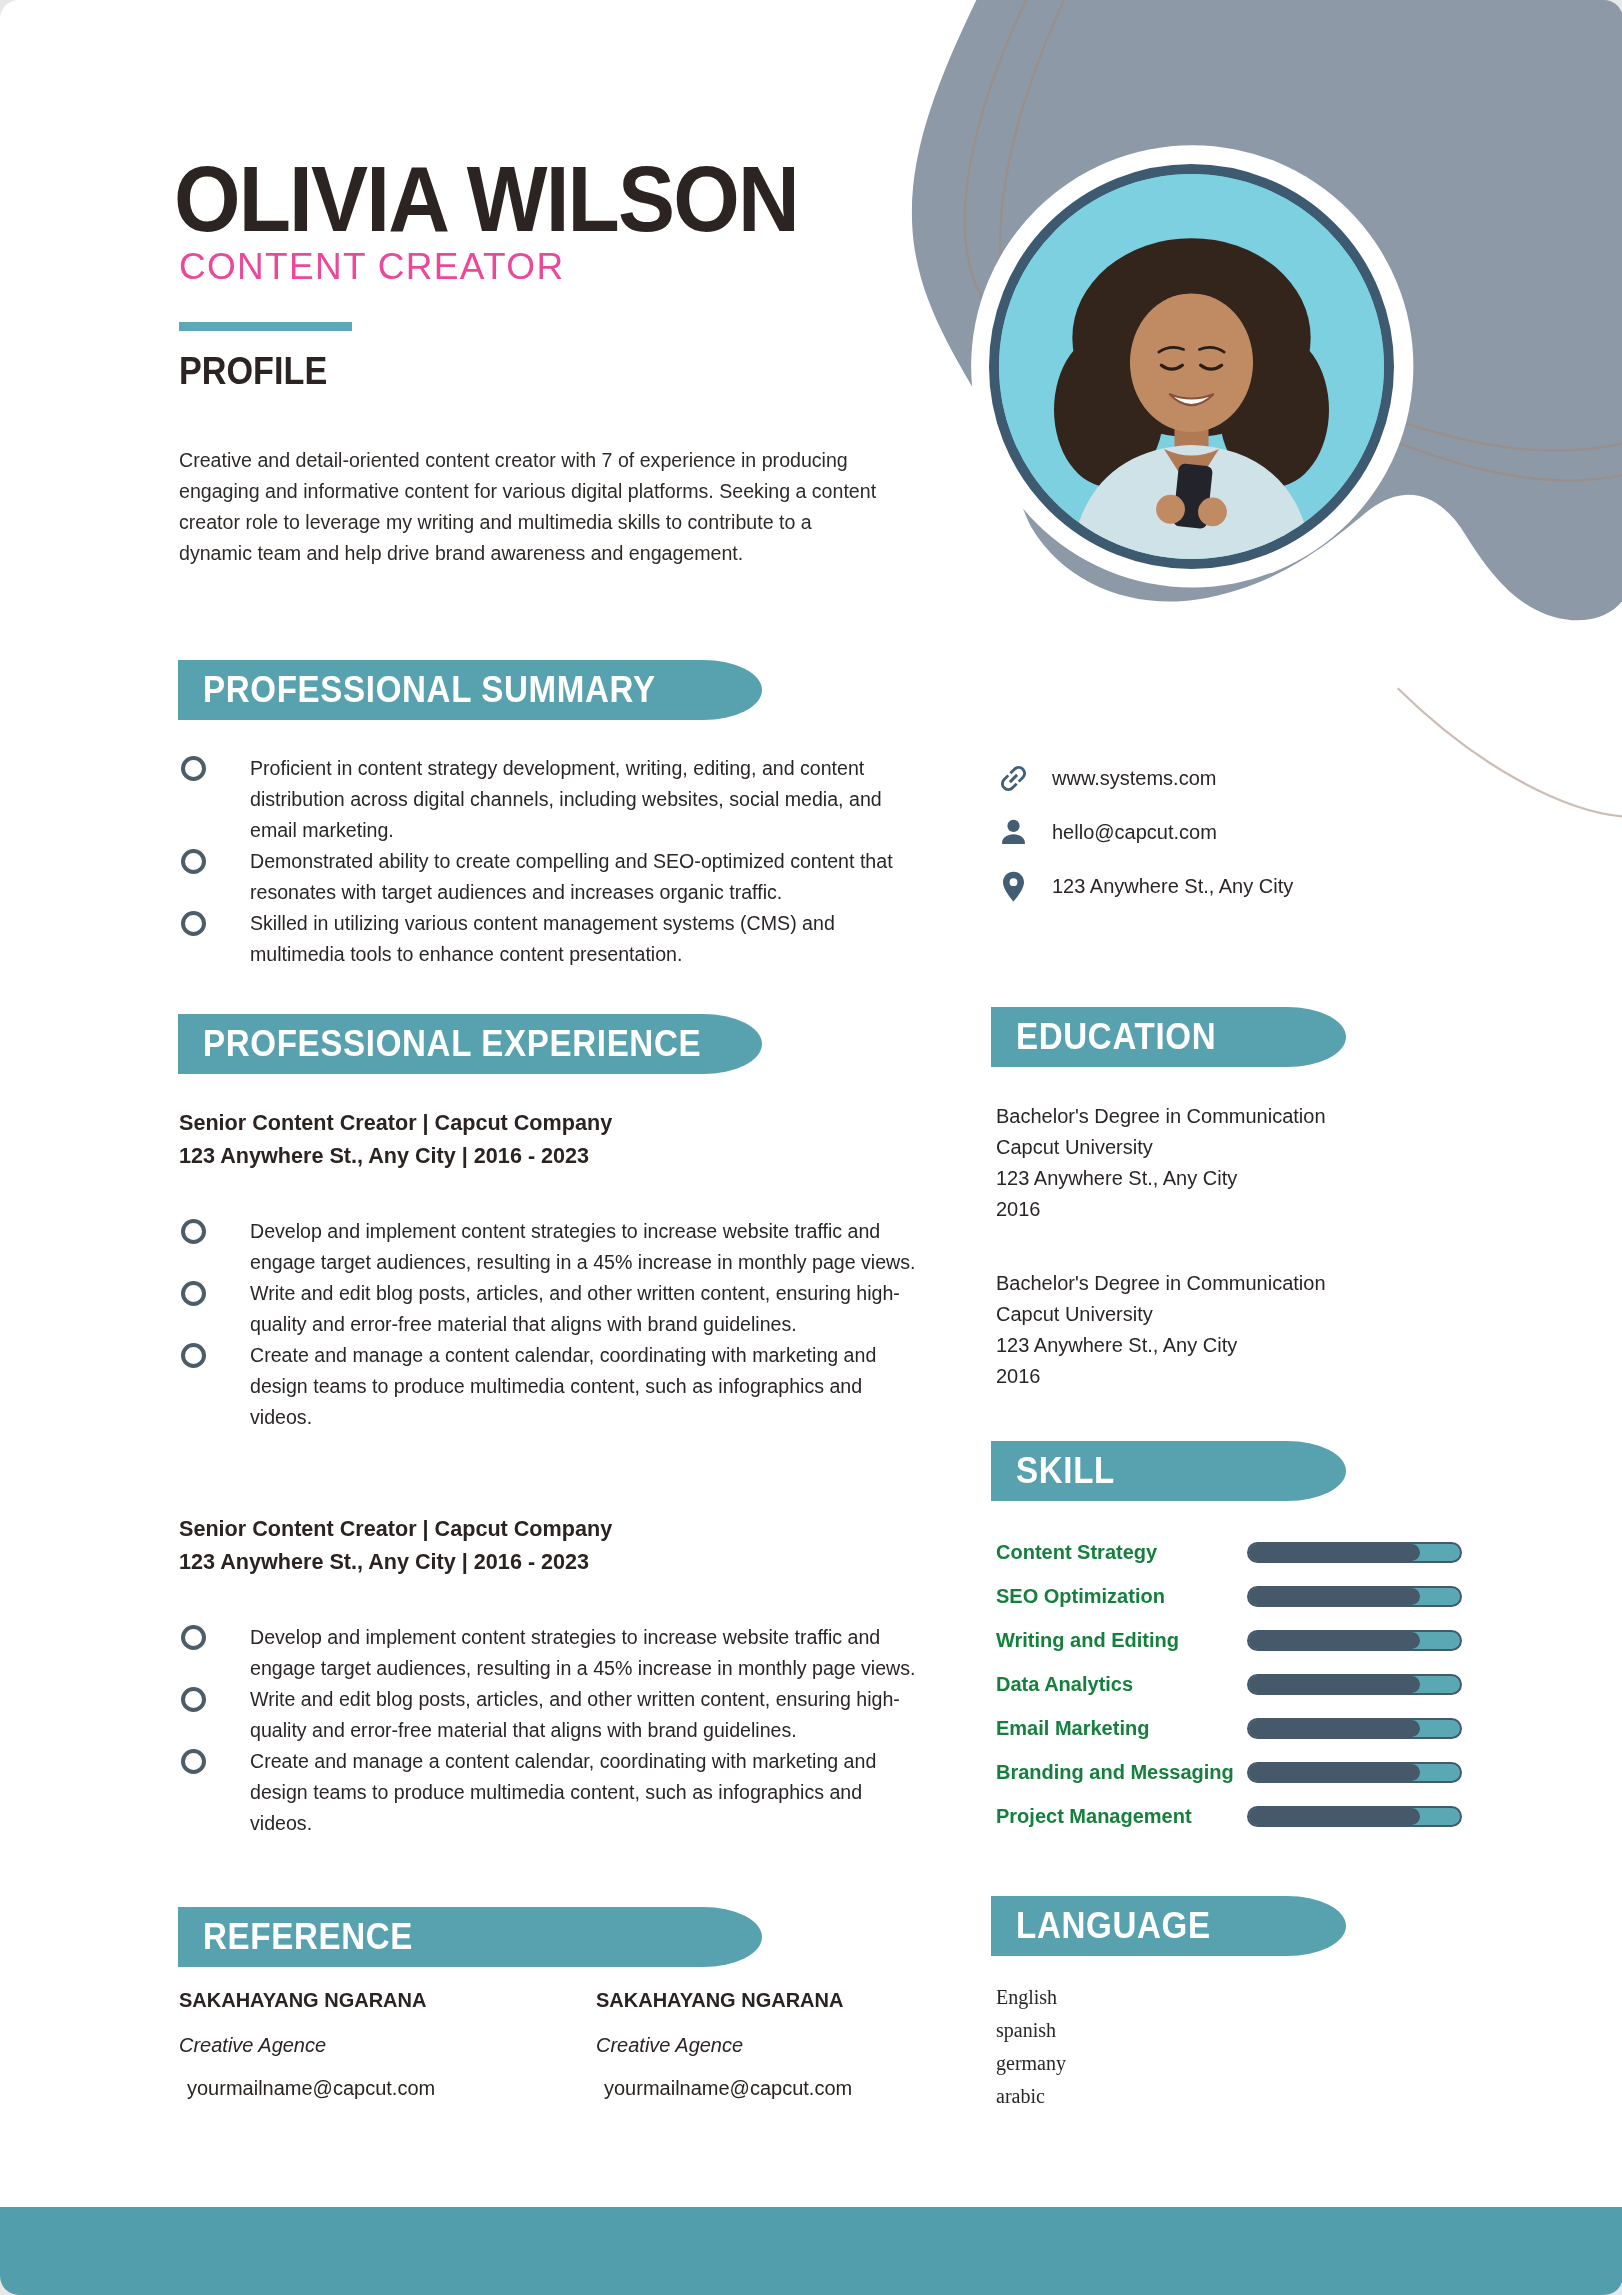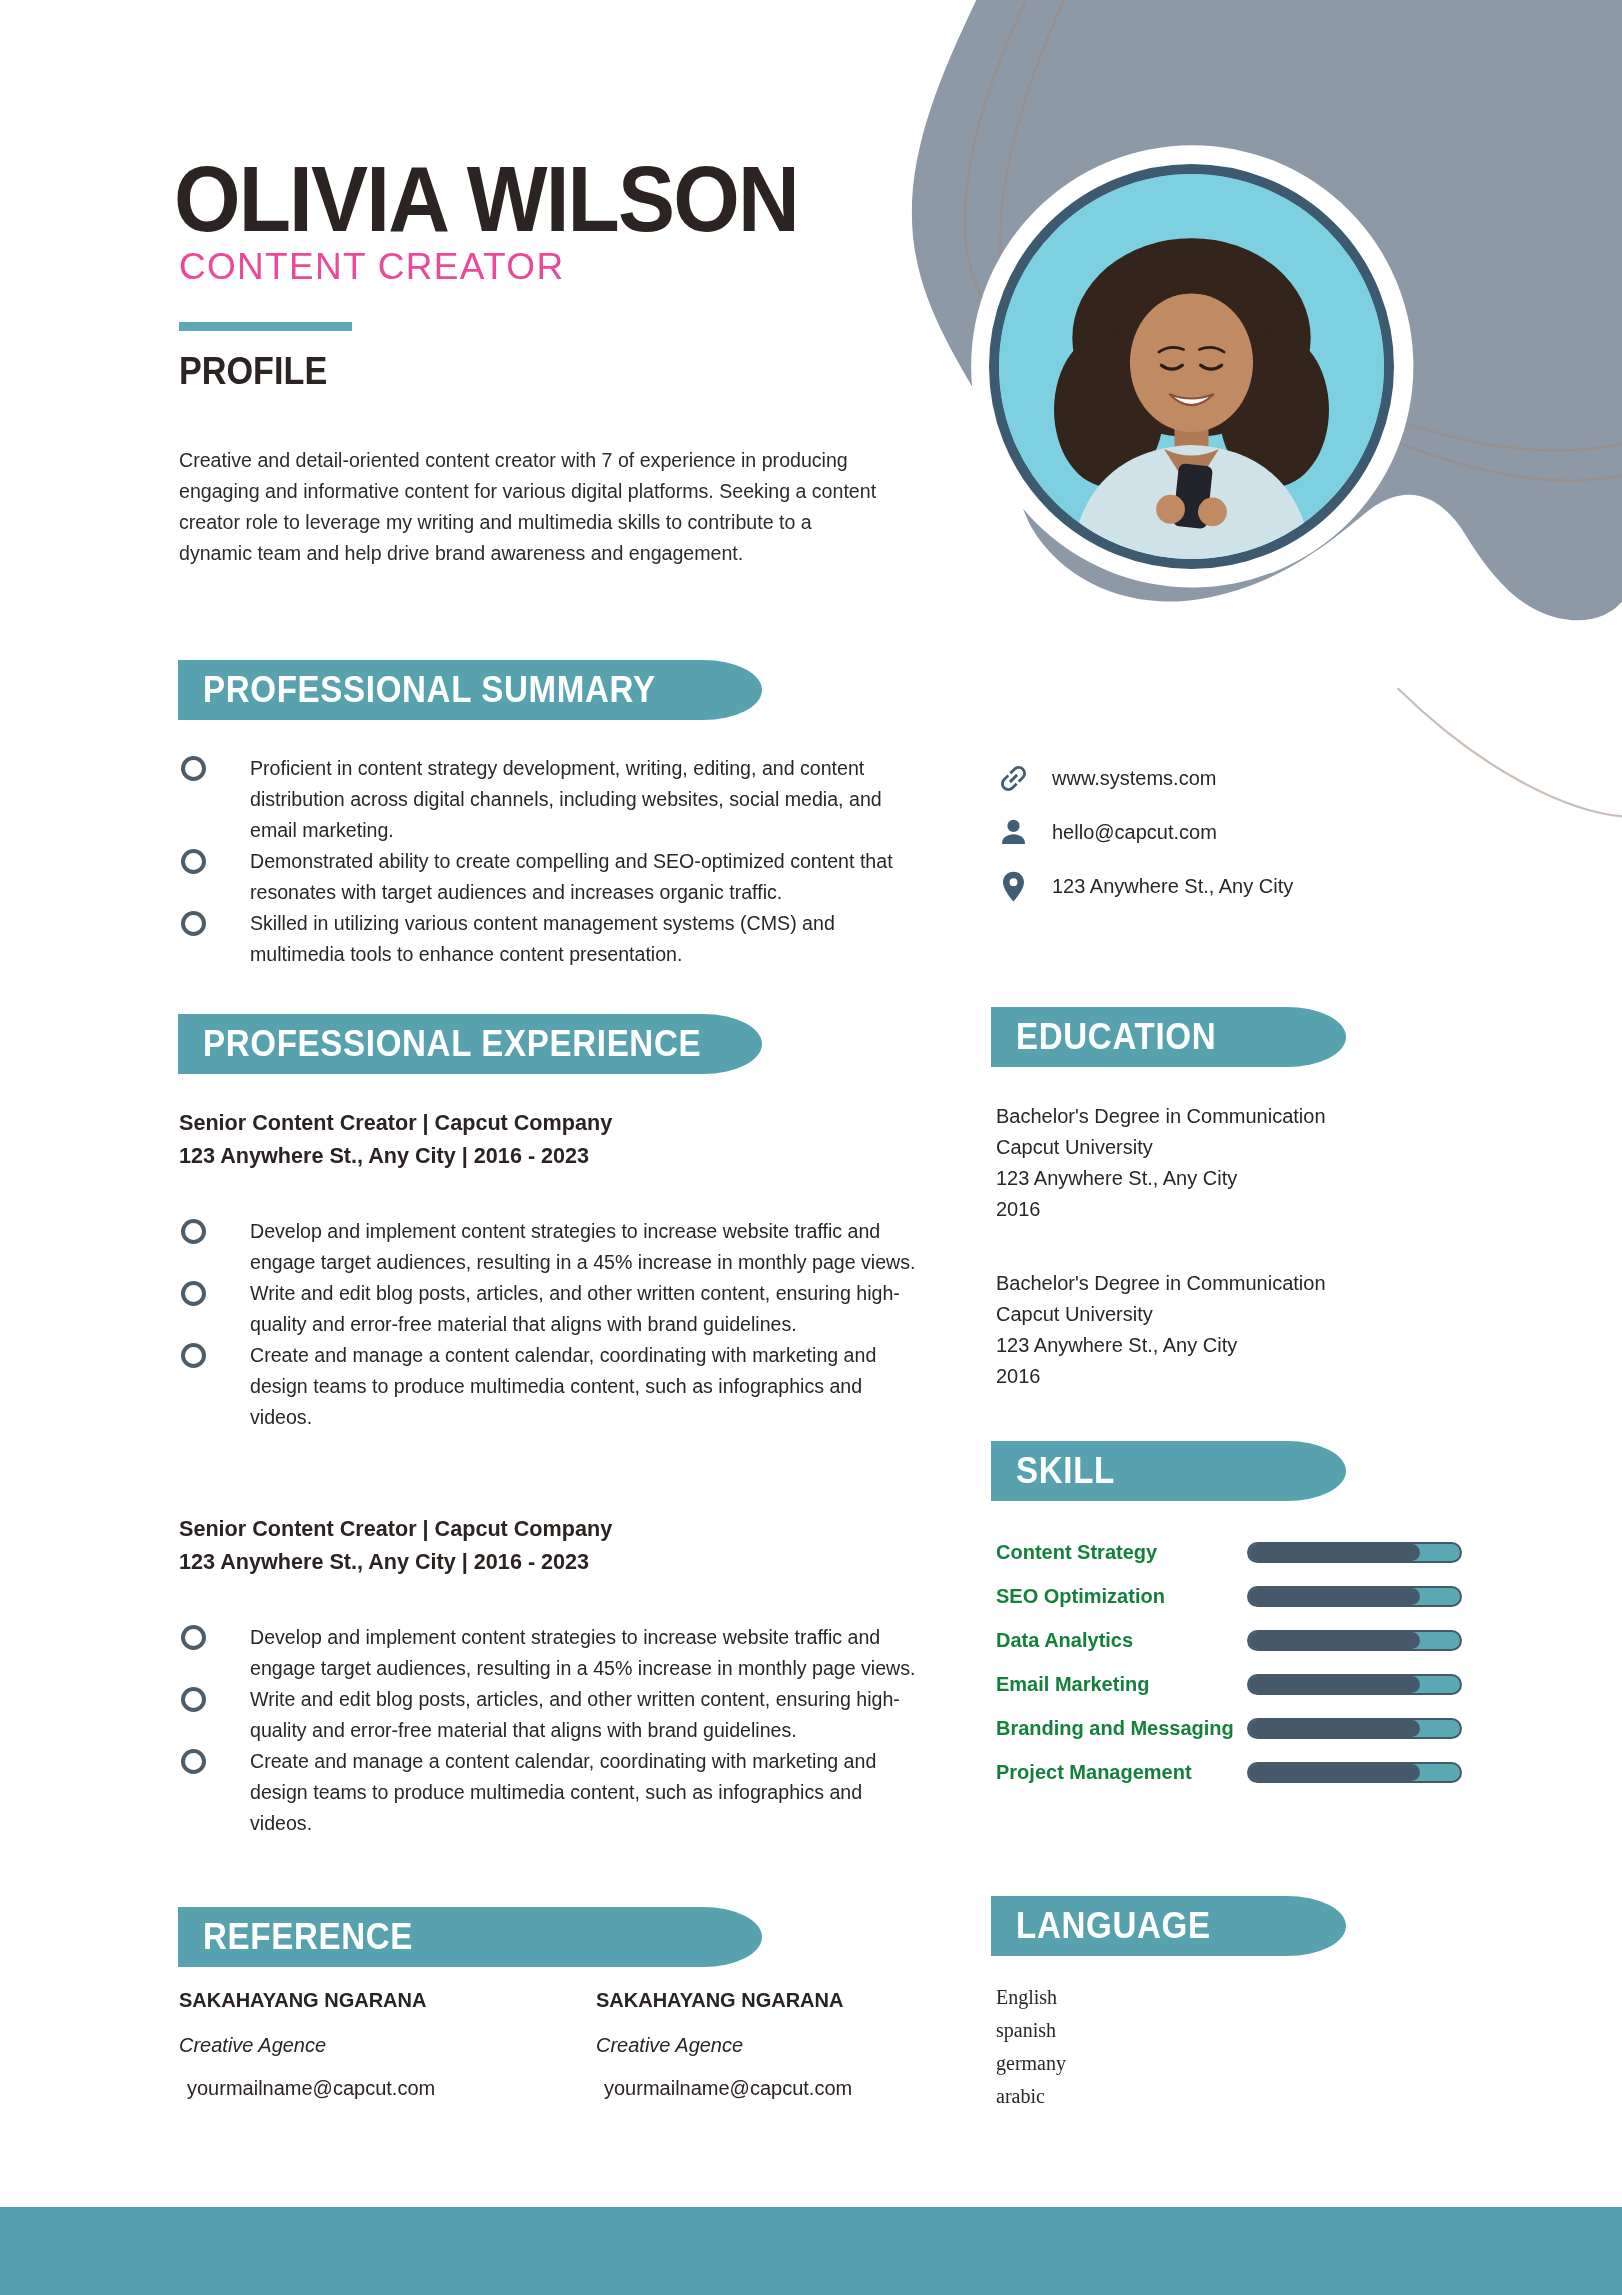--- a/index.html
+++ b/index.html
@@ -1,18 +1,18 @@
 <!DOCTYPE html>
 <html style="font-size:10.5px"><head>
 <meta charset="utf-8">
 <style>
   html,body{margin:0;padding:0;background:#e8e8e8;}
   .page{
     position:relative;width:1623px;height:2295px;background:#ffffff;
-    font-family:"Liberation Sans",sans-serif;color:#262220;overflow:hidden;
+    font-family:"Liberation Sans",sans-serif;color:#262220;overflow:hidden;border-radius:19px;
   }
   .abs{position:absolute;}
   
   .name{
     left:174px;top:153px;font-size:92px;font-weight:700;letter-spacing:-2px;
     color:#2b2422;transform:scaleX(.93);transform-origin:left top;white-space:nowrap;line-height:1;
   }
   .subtitle{
     left:179px;top:248px;font-size:37px;font-weight:400;letter-spacing:1.3px;
     color:#ec4899;white-space:nowrap;line-height:1;
@@ -279,20 +279,26 @@
     </div>
   </div>
 
   <div class="skill-row">
     <div class="skill-label">SEO Optimization</div>
     <div class="skill-bar">
       <div class="skill-fill" style="width: 81%;"></div>
     </div>
   </div>
 
+  <div class="skill-row">
+    <div class="skill-label">Writing and Editing</div>
+    <div class="skill-bar">
+      <div class="skill-fill" style="width: 81%;"></div>
+    </div>
+  </div>
 
   <div class="skill-row">
     <div class="skill-label">Data Analytics</div>
     <div class="skill-bar">
       <div class="skill-fill" style="width: 81%;"></div>
     </div>
   </div>
 
   <div class="skill-row">
     <div class="skill-label">Email Marketing</div>

